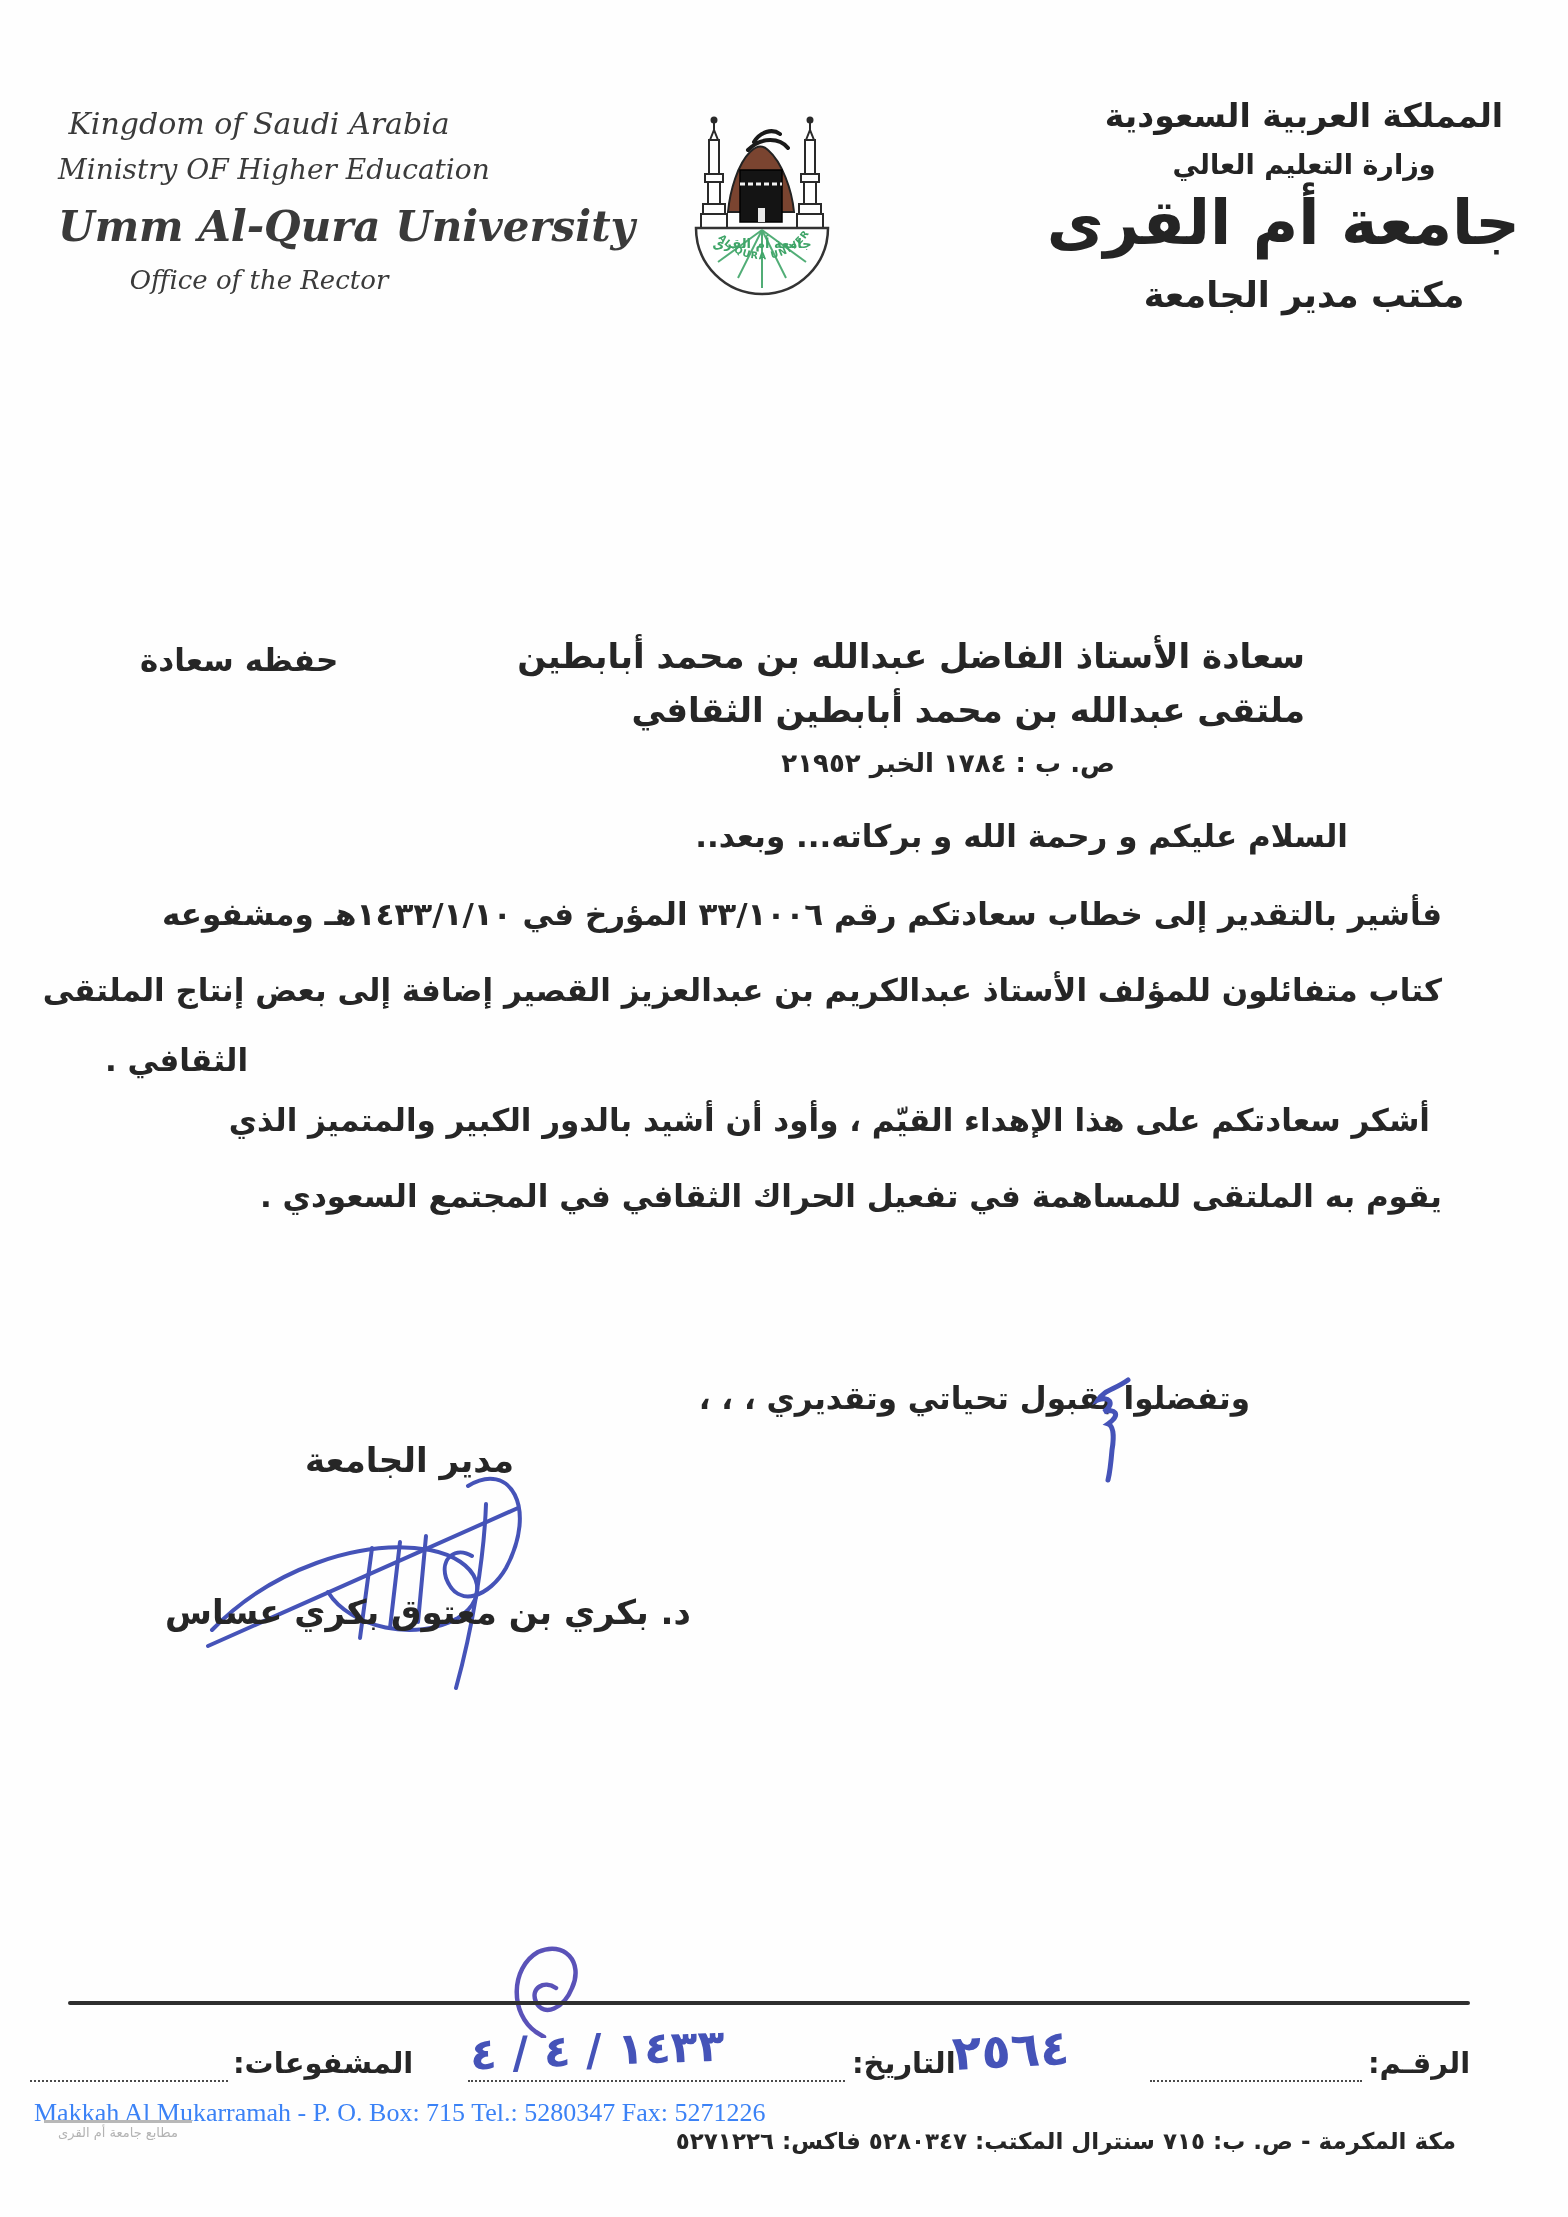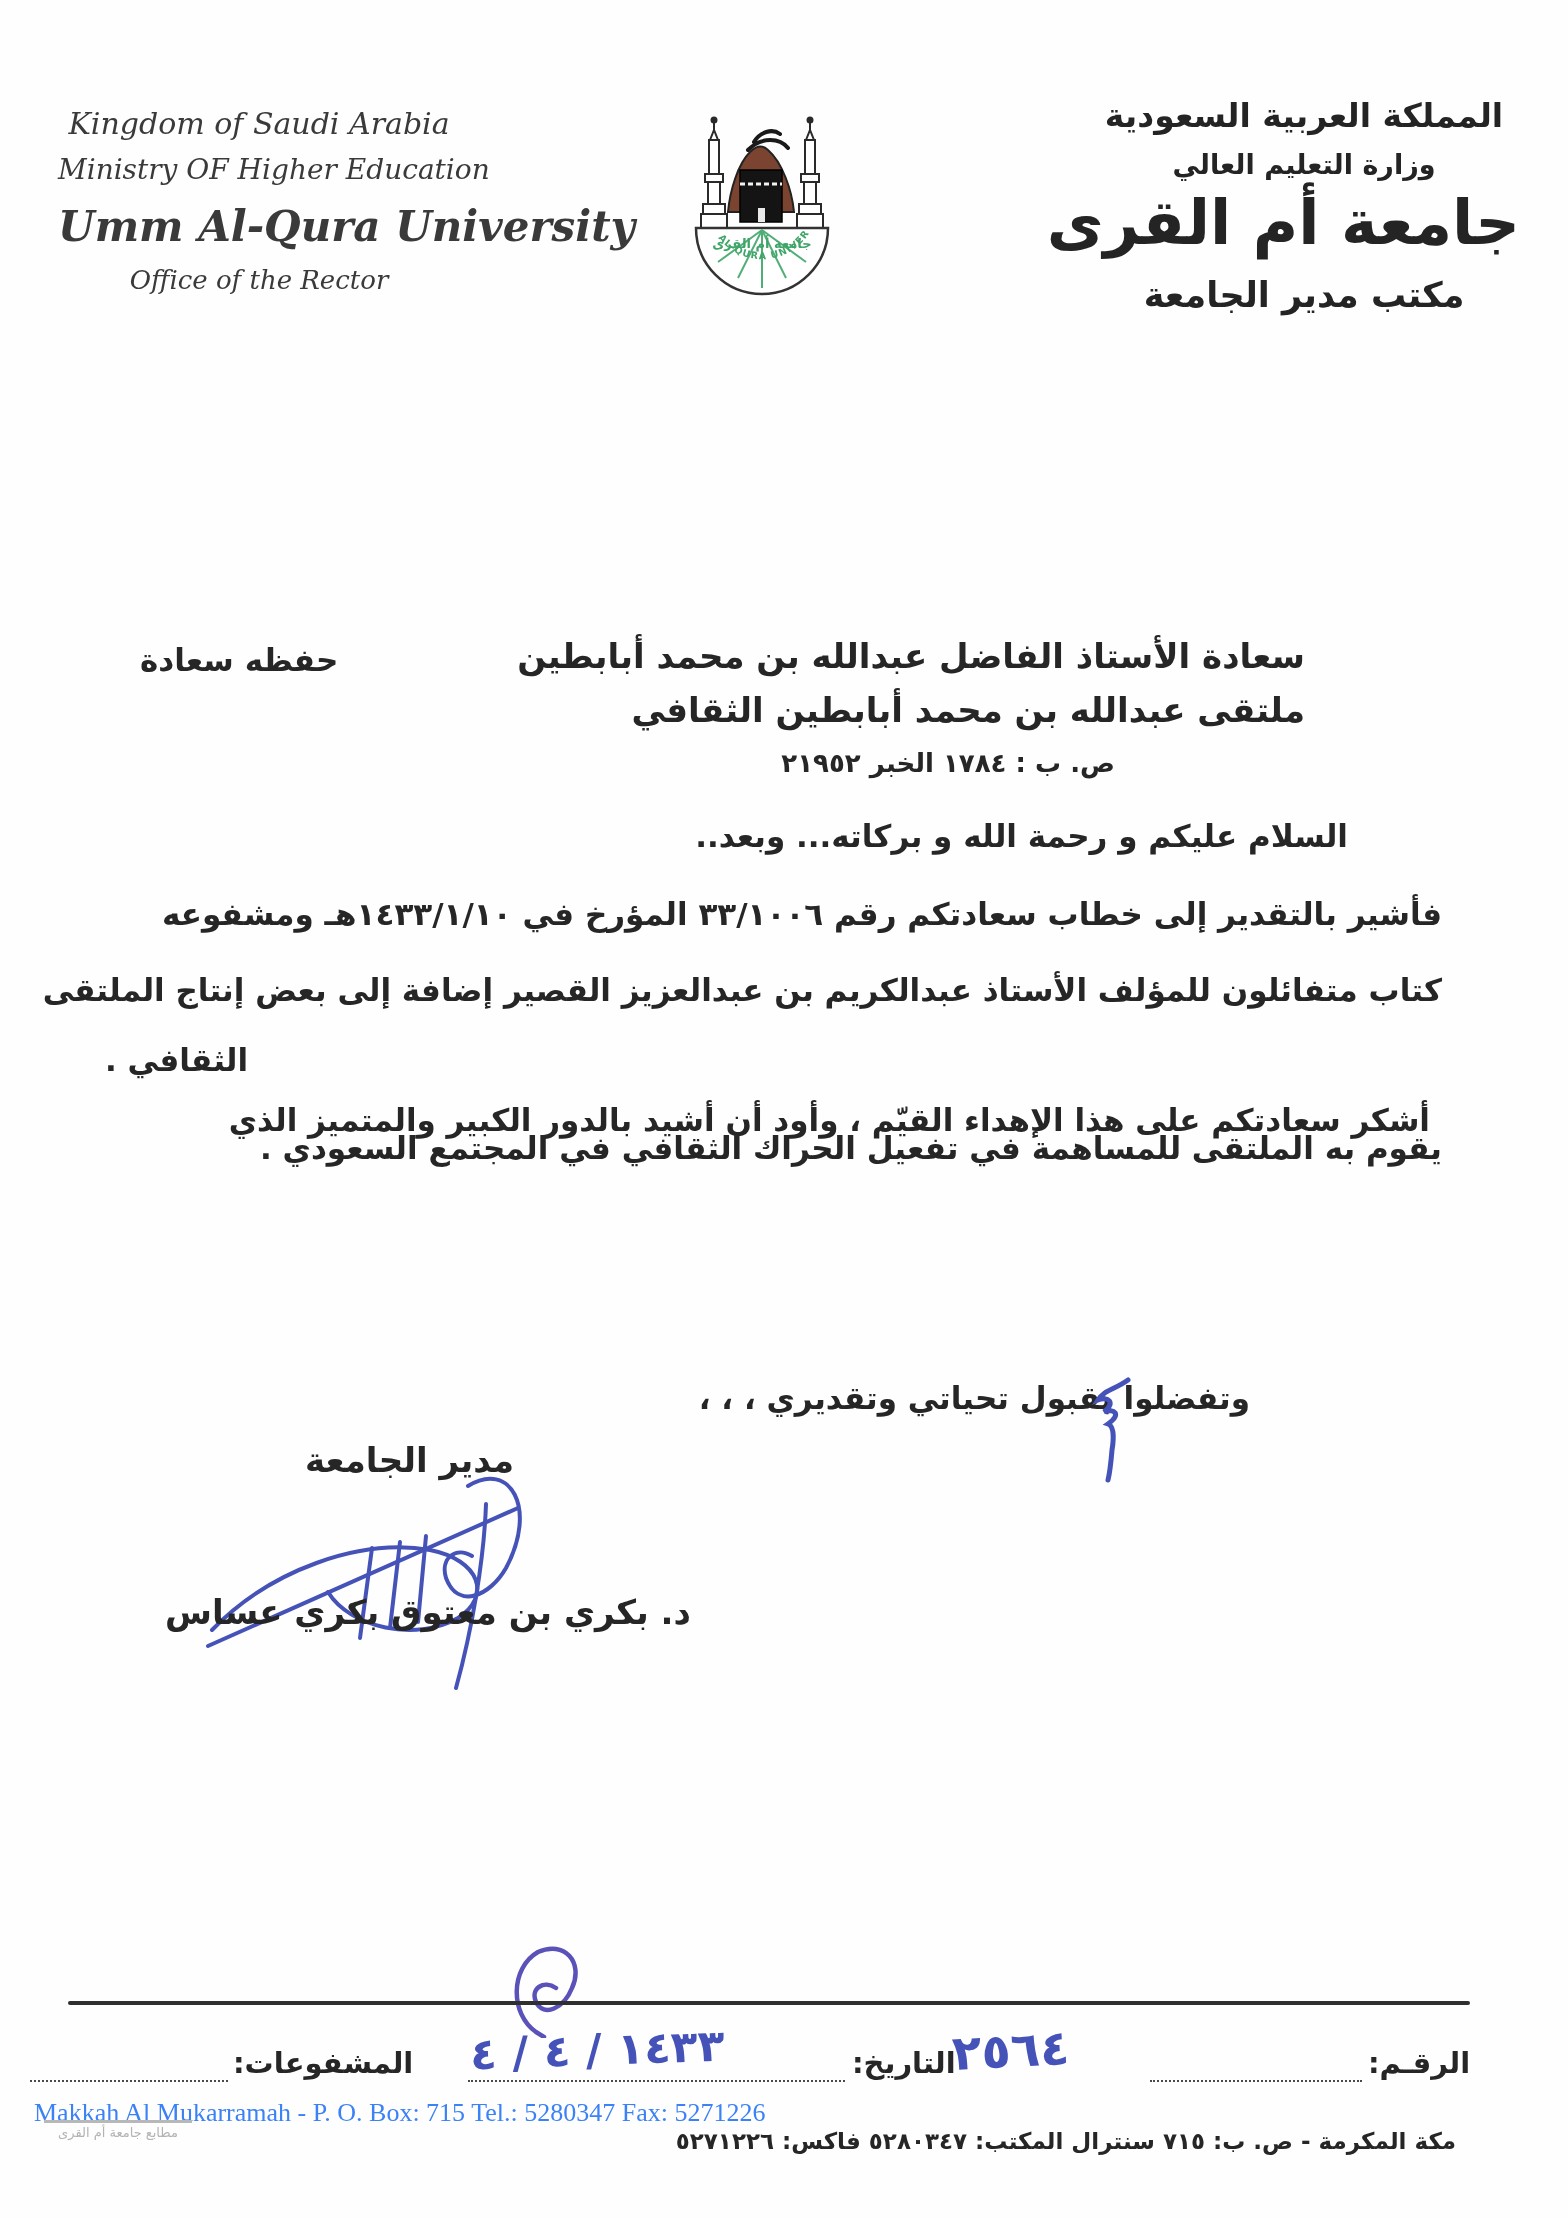--- a/index.html
+++ b/index.html
@@ -112,21 +112,21 @@
   <div class="abs ar sz31" style="left:140px;top:642px;">حفظه سعادة</div>
   <div class="abs ar sz34" style="right:263px;top:690px;">ملتقى عبدالله بن محمد أبابطين الثقافي</div>
   <div class="abs ar sz26" style="right:453px;top:748px;">ص. ب : ١٧٨٤ الخبر ٢١٩٥٢</div>
 
   <div class="abs ar sz31" style="right:220px;top:818px;">السلام عليكم و رحمة الله و بركاته... وبعد..</div>
 
   <div class="abs ar sz31" style="right:126px;top:896px;">فأشير بالتقدير إلى خطاب سعادتكم رقم ٣٣/١٠٠٦ المؤرخ في ١٤٣٣/١/١٠هـ ومشفوعه</div>
   <div class="abs ar sz31" style="right:126px;top:972px;">كتاب متفائلون للمؤلف الأستاذ عبدالكريم بن عبدالعزيز القصير إضافة إلى بعض إنتاج الملتقى</div>
   <div class="abs ar sz31" style="left:105px;top:1042px;">الثقافي .</div>
   <div class="abs ar sz31" style="right:138px;top:1102px;">أشكر سعادتكم على هذا الإهداء القيّم ، وأود أن أشيد بالدور الكبير والمتميز الذي</div>
-  <div class="abs ar sz31" style="right:126px;top:1130px;">يقوم به الملتقى للمساهمة في تفعيل الحراك الثقافي في المجتمع السعودي .</div>
+  <div class="abs ar sz31" style="right:126px;top:1178px;">يقوم به الملتقى للمساهمة في تفعيل الحراك الثقافي في المجتمع السعودي .</div>
   <div class="abs ar sz31" style="right:318px;top:1380px;text-align:center;">وتفضلوا بقبول تحياتي وتقديري ، ، ،</div>
 
   <div class="abs" style="left:1050px;top:1368px;">
     <svg width="96" height="116" viewBox="0 0 96 116">
       <path d="M78,12 C64,22 54,22 48,32 C58,28 66,34 54,44 C64,40 72,46 58,56 C64,58 64,70 62,82 C61,94 60,104 58,112" fill="none" stroke="#4553b8" stroke-width="5" stroke-linecap="round"></path>
     </svg>
   </div>
 
   <div class="abs ar sz34" style="left:305px;top:1440px;">مدير الجامعة</div>
   <div class="abs" style="left:200px;top:1450px;">

